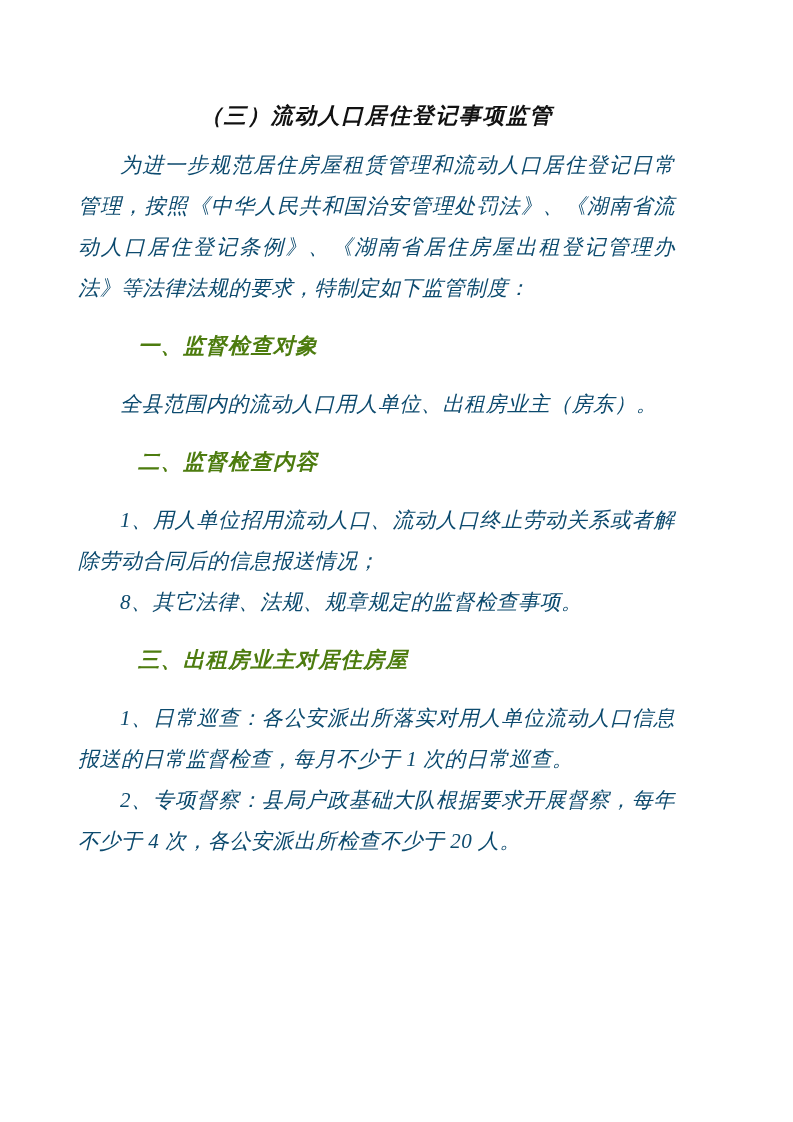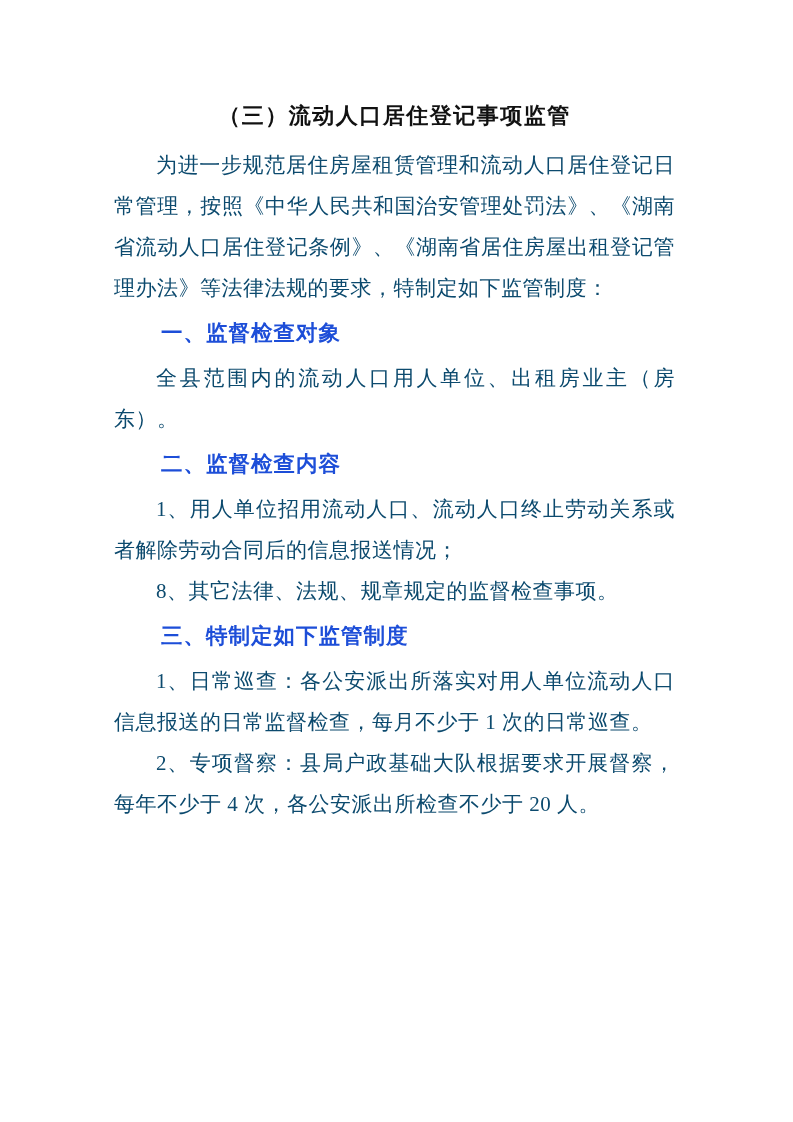--- a/index.html
+++ b/index.html
@@ -10,22 +10,23 @@
   body {
     width: 793px;
     height: 1122px;
     overflow: hidden;
   }
   .page {
     box-sizing: border-box;
     width: 793px;
     height: 819px;
     background: #ffffff;
-    padding: 95px 118px 40px 114px;
+    padding: 95px 118px 40px 78px;
     color: #1c1c1c;
+    font-style: italic;
   }
   .doc-title {
     font-family: "Liberation Serif", "DejaVu Serif", serif;
     font-weight: 700;
     font-size: 22px;
     line-height: 41px;
     letter-spacing: 1.5px;
     text-align: center;
     color: #111111;
     margin: 0 0 9px 0;
@@ -41,22 +42,22 @@
     margin: 0;
     color: #0c4a6e;
   }
   .heading {
     font-family: "Liberation Sans", "DejaVu Sans", sans-serif;
     font-weight: 700;
     font-size: 21.5px;
     line-height: 41px;
     letter-spacing: 1px;
     text-indent: 2em;
-    margin: 4px;
-    color: #1d4ed8;
+    margin: 17px;
+    color: #4d7c0f;
   }
 </style>
 </head>
 <body>
 
 <div class="page">
   <h1 class="doc-title">（三）流动人口居住登记事项监管</h1>
 
   <p class="para">为进一步规范居住房屋租赁管理和流动人口居住登记日常管理，按照《中华人民共和国治安管理处罚法》、《湖南省流动人口居住登记条例》、《湖南省居住房屋出租登记管理办法》等法律法规的要求，特制定如下监管制度：</p>
 
@@ -64,20 +65,20 @@
 
   <p class="para">全县范围内的流动人口用人单位、出租房业主（房东）。</p>
 
   <h2 class="heading">二、监督检查内容</h2>
 
   <p class="para">1、用人单位招用流动人口、流动人口终止劳动关系或者解除劳动合同后的信息报送情况；</p>
 
 
   <p class="para">8、其它法律、法规、规章规定的监督检查事项。</p>
 
-  <h2 class="heading">三、特制定如下监管制度</h2>
+  <h2 class="heading">三、出租房业主对居住房屋</h2>
 
   <p class="para">1、日常巡查：各公安派出所落实对用人单位流动人口信息报送的日常监督检查，每月不少于 1 次的日常巡查。</p>
 
   <p class="para">2、专项督察：县局户政基础大队根据要求开展督察，每年不少于 4 次，各公安派出所检查不少于 20 人。</p>
 
 
 </div>
 
 </body></html>

